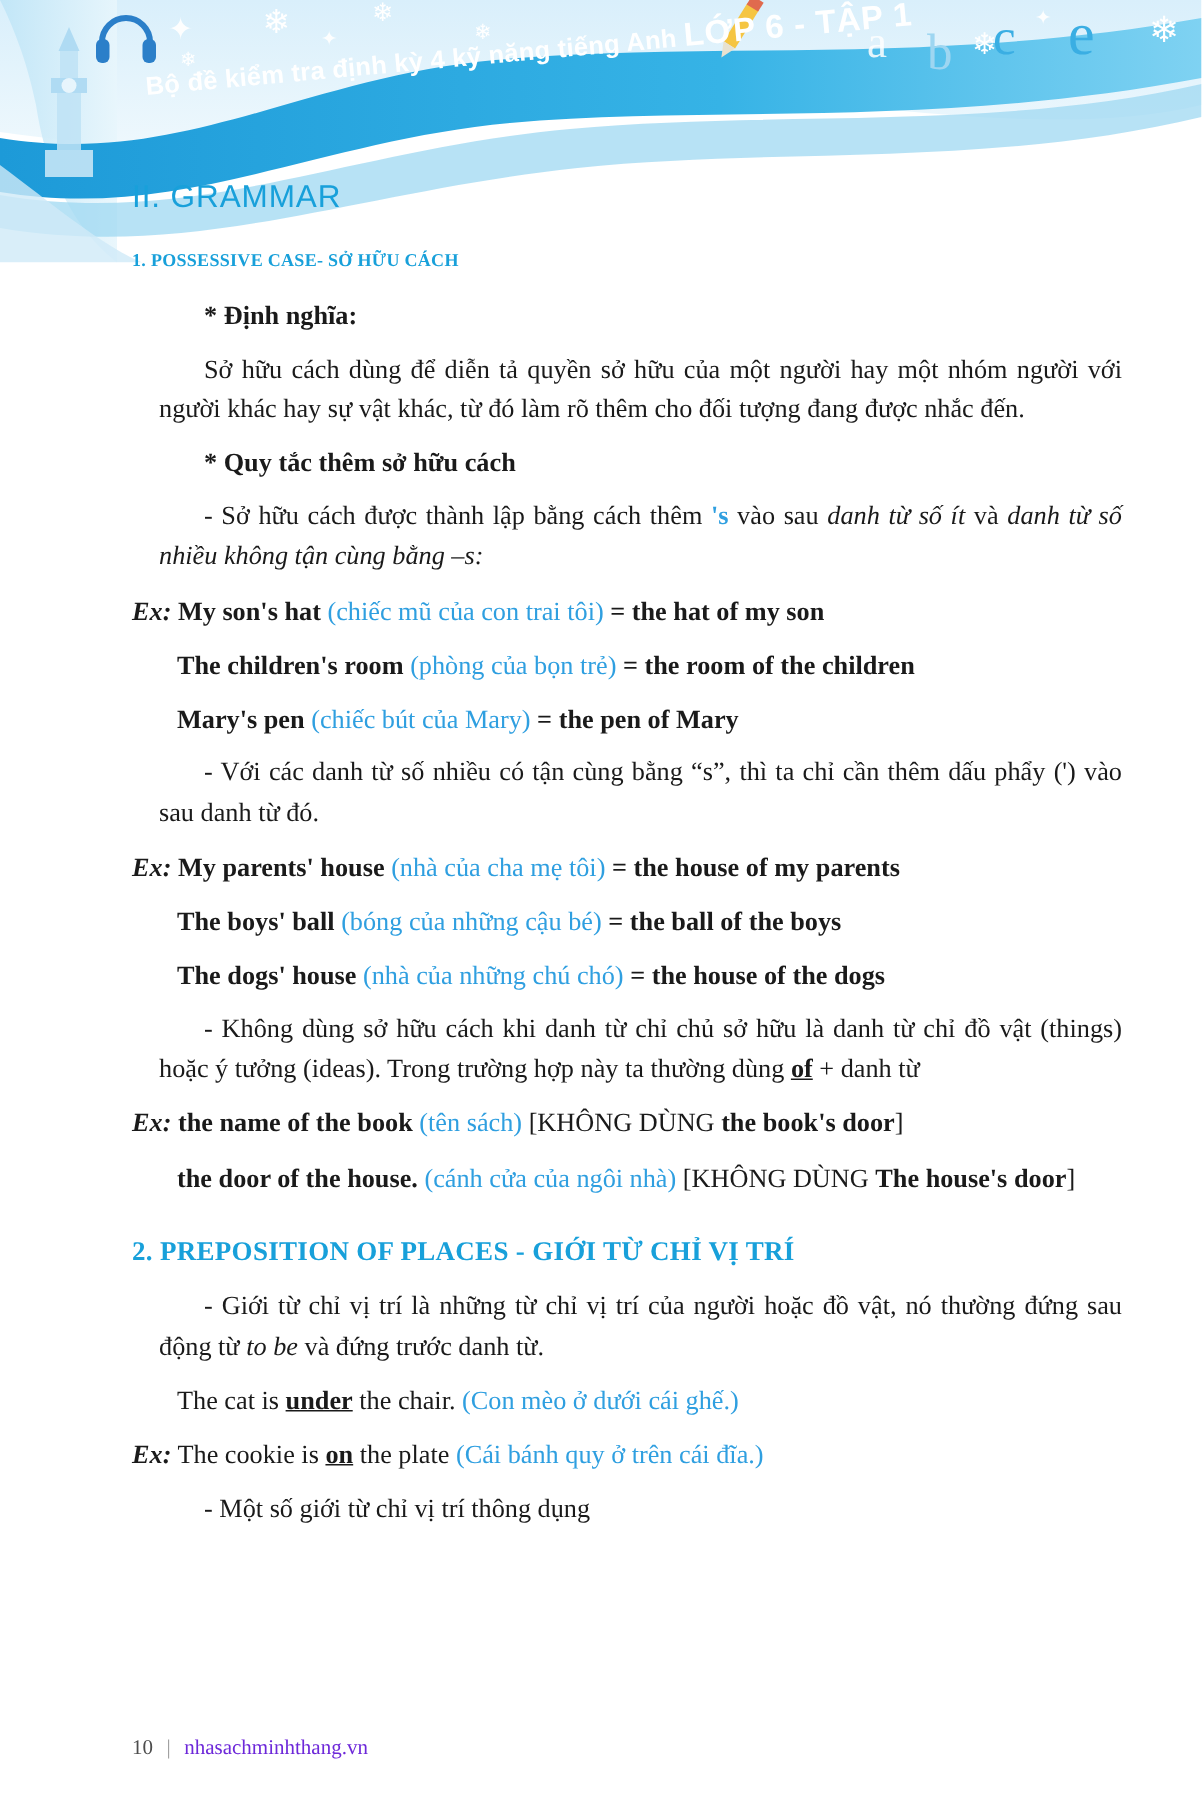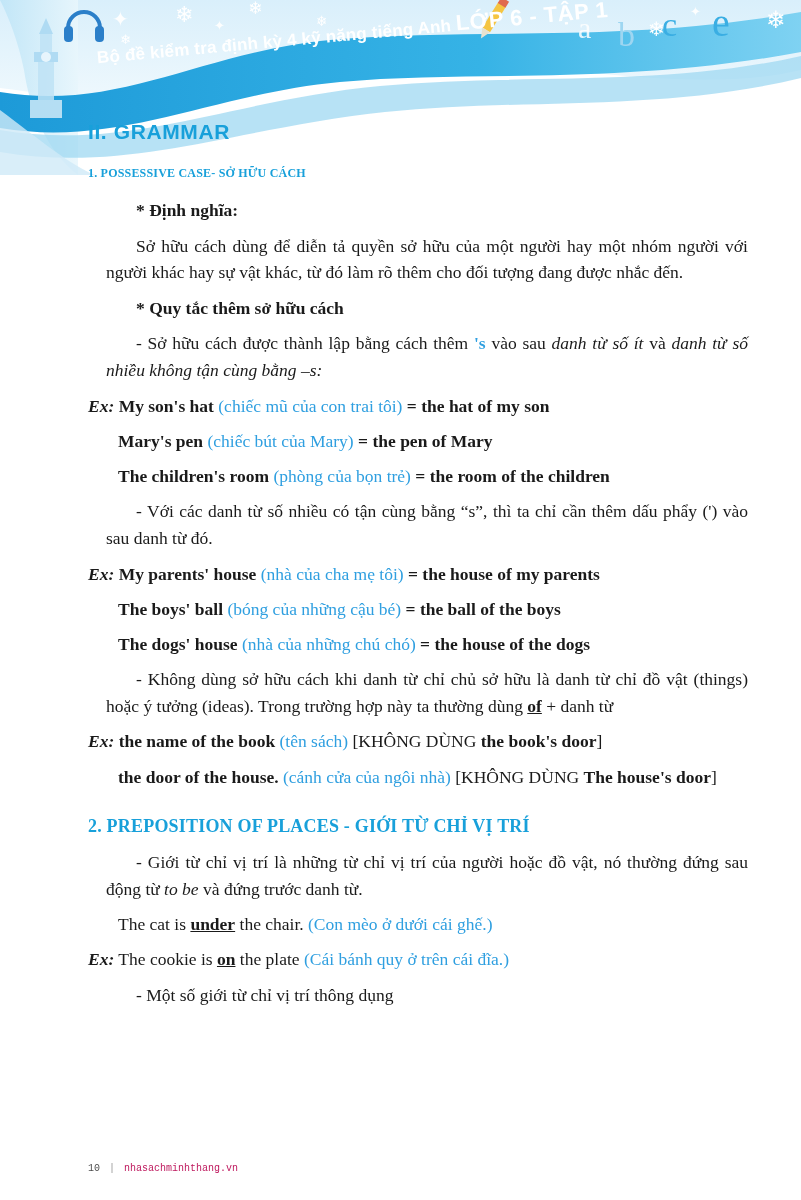--- a/index.html
+++ b/index.html
@@ -47,21 +47,21 @@
   .content {
     position: absolute;
     top: 120px;
     left: 88px;
     width: 660px;
   }
   h2.section-title {
     font-family: "Liberation Sans", sans-serif;
     font-size: 21px;
     color: #18a0da;
-    font-weight: bold;
+    font-weight: normal;
     letter-spacing: .6px;
     margin: 0 0 22px 0;
   }
   h3.sub-title {
     font-family: "Liberation Serif", serif;
     font-size: 12px;
     color: #18a0da;
     font-weight: bold;
     margin: 0 0 16px 0;
     letter-spacing: .2px;
@@ -79,38 +79,38 @@
     font-size: 17.5px;
     line-height: 1.52;
     text-align: justify;
   }
   .indent { text-indent: 30px; margin-left: 18px; }
   .b { font-weight: bold; }
   .i { font-style: italic; }
   .blue { color: #2f9fe0; }
   .u { text-decoration: underline; }
   .ex { font-weight: bold; font-style: italic; }
-  .ex-line { margin: 0 0 9px 0; font-size: 17.5px; line-height: 1.5; }
+  .ex-line { margin: 10px 0 9px 0; font-size: 17.5px; line-height: 1.5; }
   .ex-line.ind { padding-left: 30px; }
 
   
   .footer {
     position: absolute;
     left: 88px;
     bottom: 26px;
-    font-family: Liberation Mono, monospace;
-    font-size: 10px;
+    font-family: Liberation Serif, serif;
+    font-size: 14px;
     color: #6d6d6d;
     display: flex;
     align-items: center;
     gap: 9px;
   }
   .footer .pg { color: #4d4d4d; }
   .footer .sep { color: #9a9a9a; }
-  .footer .site { color: #be185d; }
+  .footer .site { color: #6d28d9; }
 </style>
 </head>
 <body>
 
 <div class="banner">
   <svg class="banner-bg" width="801" height="175" viewBox="0 0 801 175">
     <defs>
       <linearGradient id="skyGrad" x1="0" y1="0" x2="0" y2="1">
         <stop offset="0%" stop-color="#d9effb"></stop>
         <stop offset="100%" stop-color="#eef8fd"></stop>
@@ -198,28 +198,28 @@
     <span>- Sở hữu cách được thành lập bằng cách thêm </span><span class="b blue">'s</span><span> vào sau </span><span class="i">danh từ số ít</span><span> và </span><span class="i">danh từ số nhiều không tận cùng bằng –s:</span>
   </p>
 
   <p class="ex-line">
     <span class="ex">Ex:</span>
     <span class="b">My son's hat</span>
     <span class="blue">(chiếc mũ của con trai tôi)</span>
     <span class="b">= the hat of my son</span>
   </p>
   <p class="ex-line ind">
+    <span class="b">The children's room</span>
+    <span class="blue">(phòng của bọn trẻ)</span>
+    <span class="b">= the room of the children</span>
+  </p>
+  <p class="ex-line ind">
     <span class="b">Mary's pen</span>
     <span class="blue">(chiếc bút của Mary)</span>
     <span class="b">= the pen of Mary</span>
-  </p>
-  <p class="ex-line ind">
-    <span class="b">The children's room</span>
-    <span class="blue">(phòng của bọn trẻ)</span>
-    <span class="b">= the room of the children</span>
   </p>
 
   <p class="indent">- Với các danh từ số nhiều có tận cùng bằng “s”, thì ta chỉ cần thêm dấu phẩy (') vào sau danh từ đó.</p>
 
   <p class="ex-line">
     <span class="ex">Ex:</span>
     <span class="b">My parents' house</span>
     <span class="blue">(nhà của cha mẹ tôi)</span>
     <span class="b">= the house of my parents</span>
   </p>

